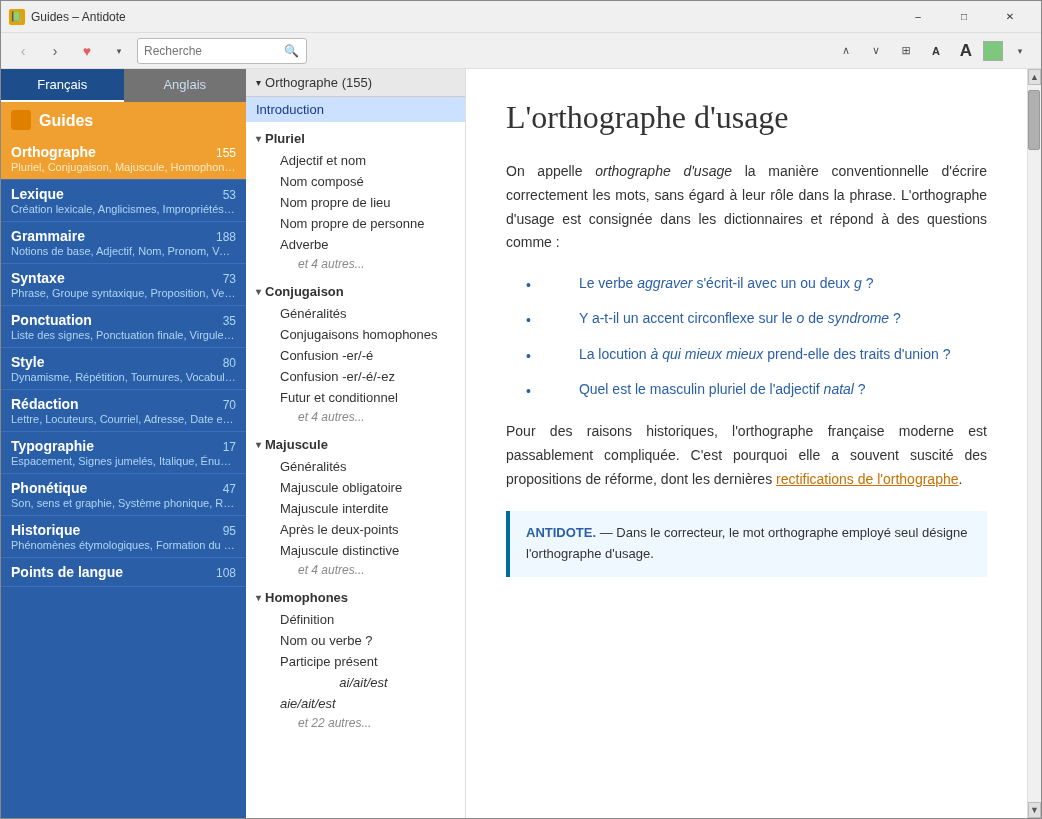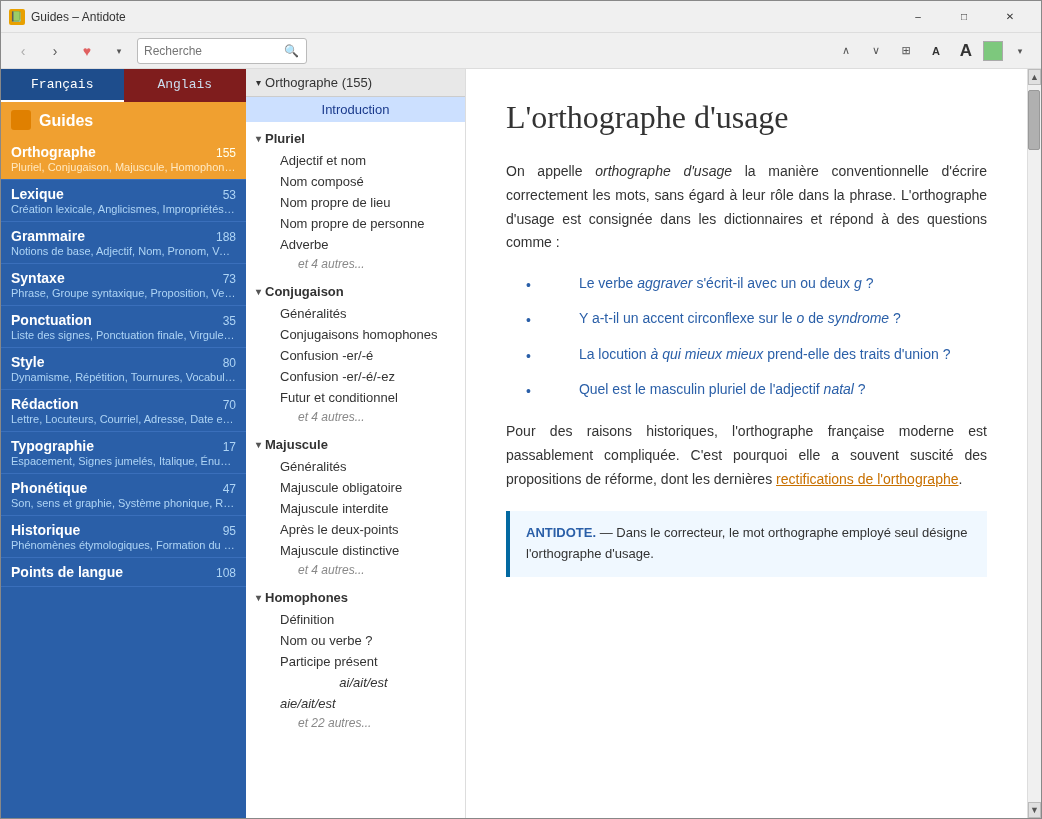--- a/index.html
+++ b/index.html
@@ -29,21 +29,21 @@
     .toolbar-right-btn { width: 26px; height: 26px; display: flex; align-items: center; justify-content: center; cursor: pointer; border-radius: 2px; color: #555; font-size: 11px; border: 1px solid transparent; }
     .font-btn-a-small { font-size: 11px; font-weight: bold; color: #333; }
     .font-btn-a-large { font-size: 15px; font-weight: bold; color: #333; }
     .color-swatch { width: 20px; height: 20px; background: #7dc87d; border: 1px solid #aaa; }
 
     
     .main { display: flex; flex: 1; overflow: hidden; }
 
     
     .sidebar { width: 245px; background: #2a5fa8; display: flex; flex-direction: column; overflow: hidden; flex-shrink: 0; }
-    .lang-tabs { display: flex; background: #7f1d1d; font-family: Liberation Mono, monospace; }
+    .lang-tabs { display: flex; background: #737373; }
     .lang-tab { flex: 1; text-align: center; padding: 8px 0; cursor: pointer; font-size: 13px; color: #cde; font-weight: 500; }
     .lang-tab.active { background: #1e4d8c; color: white; border-bottom: 2px solid white; }
 
     .sidebar-content { display: flex; flex-direction: column; overflow-y: auto; flex: 1; }
     .sidebar-header { background: #f0a030; display: flex; align-items: flex-end; padding: 8px 10px; gap: 8px; }
     .sidebar-header-icon { width: 20px; height: 20px; background: #e08000; border-radius: 3px; }
     .sidebar-header-text { color: white; font-size: 16px; font-weight: bold; }
 
     .sidebar-item { padding: 6px 10px; cursor: pointer; border-bottom: 1px solid #3a6fbb; }
     .sidebar-item.active { background: #f0a030; }
@@ -53,21 +53,21 @@
     .sidebar-item-count { font-size: 12px; color: #aed4f5; }
     .sidebar-item.active .sidebar-item-count { color: #ffe; }
     .sidebar-item-sub { font-size: 11px; color: #aed4f5; margin-top: 1px; white-space: nowrap; overflow: hidden; text-overflow: ellipsis; }
     .sidebar-item.active .sidebar-item-sub { color: #ffe8c0; }
 
     
     .middle-panel { width: 220px; background: white; display: flex; flex-direction: column; border-right: 1px solid #ddd; flex-shrink: 0; overflow: hidden; }
     .middle-header { background: #e8e8e8; padding: 6px 10px; font-size: 13px; color: #333; border-bottom: 1px solid #ccc; display: flex; align-items: center; gap: 4px; }
     .middle-list { flex: 1; overflow-y: auto; font-size: 13px; }
     .middle-item { padding: 5px 10px; cursor: pointer; color: #333; }
-    .middle-item.selected { background: #cce0ff; color: #1a3a8c; text-align: center; }
+    .middle-item.selected { background: #cce0ff; color: #1a3a8c; }
     .middle-section { padding: 5px 10px 2px 10px; }
     .section-header { display: flex; align-items: center; gap: 4px; font-weight: bold; color: #333; cursor: pointer; padding: 4px 0; }
     .section-header .chevron { font-size: 10px; color: #555; }
     .section-sub { padding-left: 16px; }
     .section-sub .middle-item { padding: 3px 8px; }
     .more-text { color: #888; font-style: italic; font-size: 12px; padding: 2px 10px 2px 26px; }
 
     
     .content-area { flex: 1; background: white; overflow-y: auto; padding: 30px 40px; position: relative; }
     .content-scrollbar { width: 14px; background: #f0f0f0; border-left: 1px solid #ddd; display: flex; flex-direction: column; }

